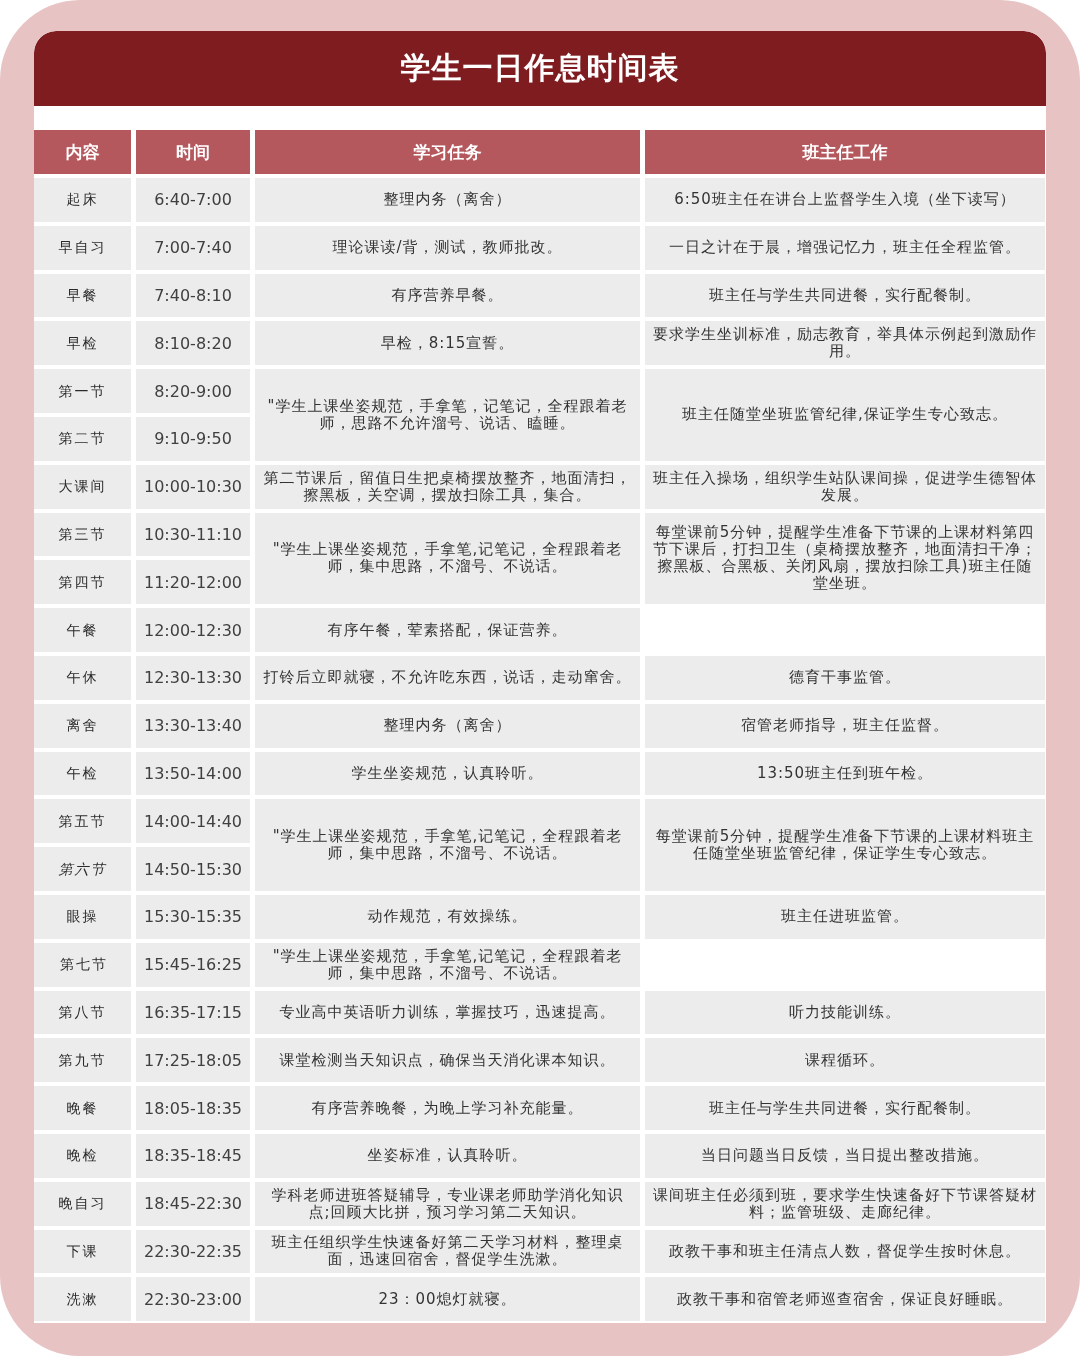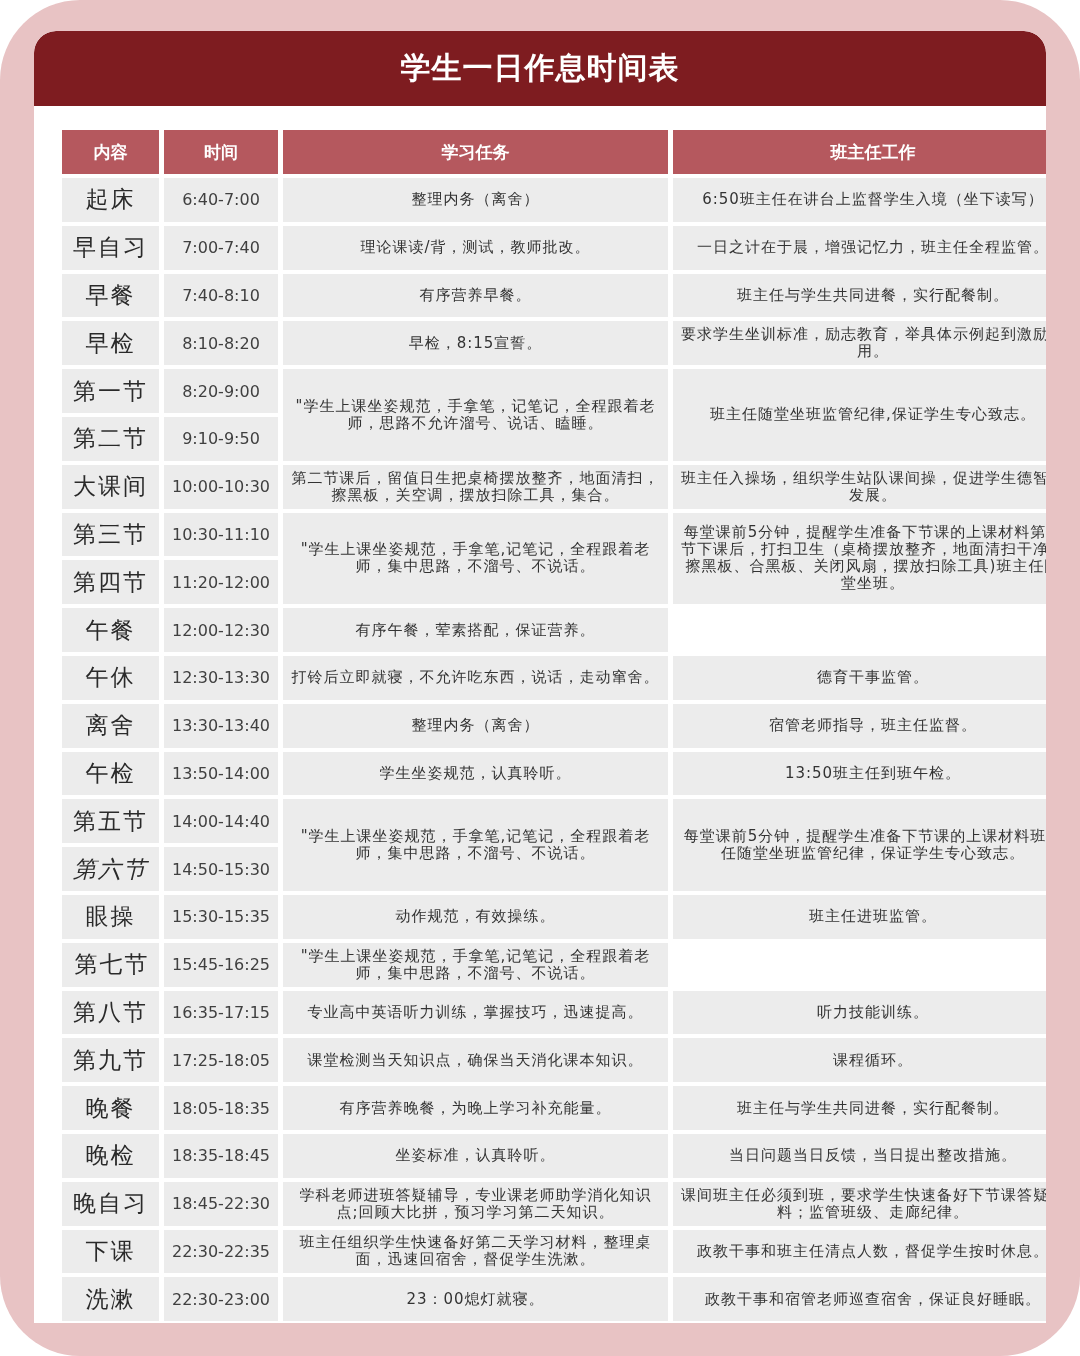--- a/index.html
+++ b/index.html
@@ -33,33 +33,33 @@
   .hcell {
     background: #b5585e; color: #ffffff; font-weight: bold; font-size: 17px;
     height: 44px; display: flex; align-items: center; justify-content: center;
   }
   .cell {
     background: #ececec; color: #333333; font-size: 16px;
     display: flex; align-items: center; justify-content: center;
     text-align: center; line-height: 17px; padding: 0 6px; box-sizing: border-box;
     letter-spacing: 1px;
   }
-  .cell.name { font-size: 23px; letter-spacing: 2px; color: #2a2a2a; }
+  .cell.name { font-size: 14px; letter-spacing: 2px; color: #2a2a2a; }
   .cell.time { font-size: 16px; letter-spacing: 0; color: #404040; }
   .cell.task, .cell.teacher { font-size: 15px; }
 </style>
 </head>
 <body>
 
 <div class="frame"></div>
 <div class="card">
   <div class="title-band">
     <h1>学生一日作息时间表</h1>
   </div>
-  <div class="grid" id="grid" style="grid-template-rows: 44px 43.8px 43.8px 43.8px 43.8px 43.8px 43.8px 43.8px 43.8px 43.8px 43.8px 43.8px 43.8px 43.8px 43.8px 43.8px 43.8px 43.8px 43.8px 43.8px 43.8px 43.8px 43.8px 43.8px 43.8px; margin-left: 28px;">
+  <div class="grid" id="grid" style="grid-template-rows: 44px 43.8px 43.8px 43.8px 43.8px 43.8px 43.8px 43.8px 43.8px 43.8px 43.8px 43.8px 43.8px 43.8px 43.8px 43.8px 43.8px 43.8px 43.8px 43.8px 43.8px 43.8px 43.8px 43.8px 43.8px;">
     <div class="hcell">内容</div>
     <div class="hcell">时间</div>
     <div class="hcell">学习任务</div>
     <div class="hcell">班主任工作</div>
   <div class="cell name" style="grid-area: 2 / 1;">起床</div>
       <div class="cell time" style="grid-area: 2 / 2;">6:40-7:00</div>
       <div class="cell name" style="grid-area: 3 / 1;">早自习</div>
       <div class="cell time" style="grid-area: 3 / 2;">7:00-7:40</div>
       <div class="cell name" style="grid-area: 4 / 1;">早餐</div>
       <div class="cell time" style="grid-area: 4 / 2;">7:40-8:10</div>

